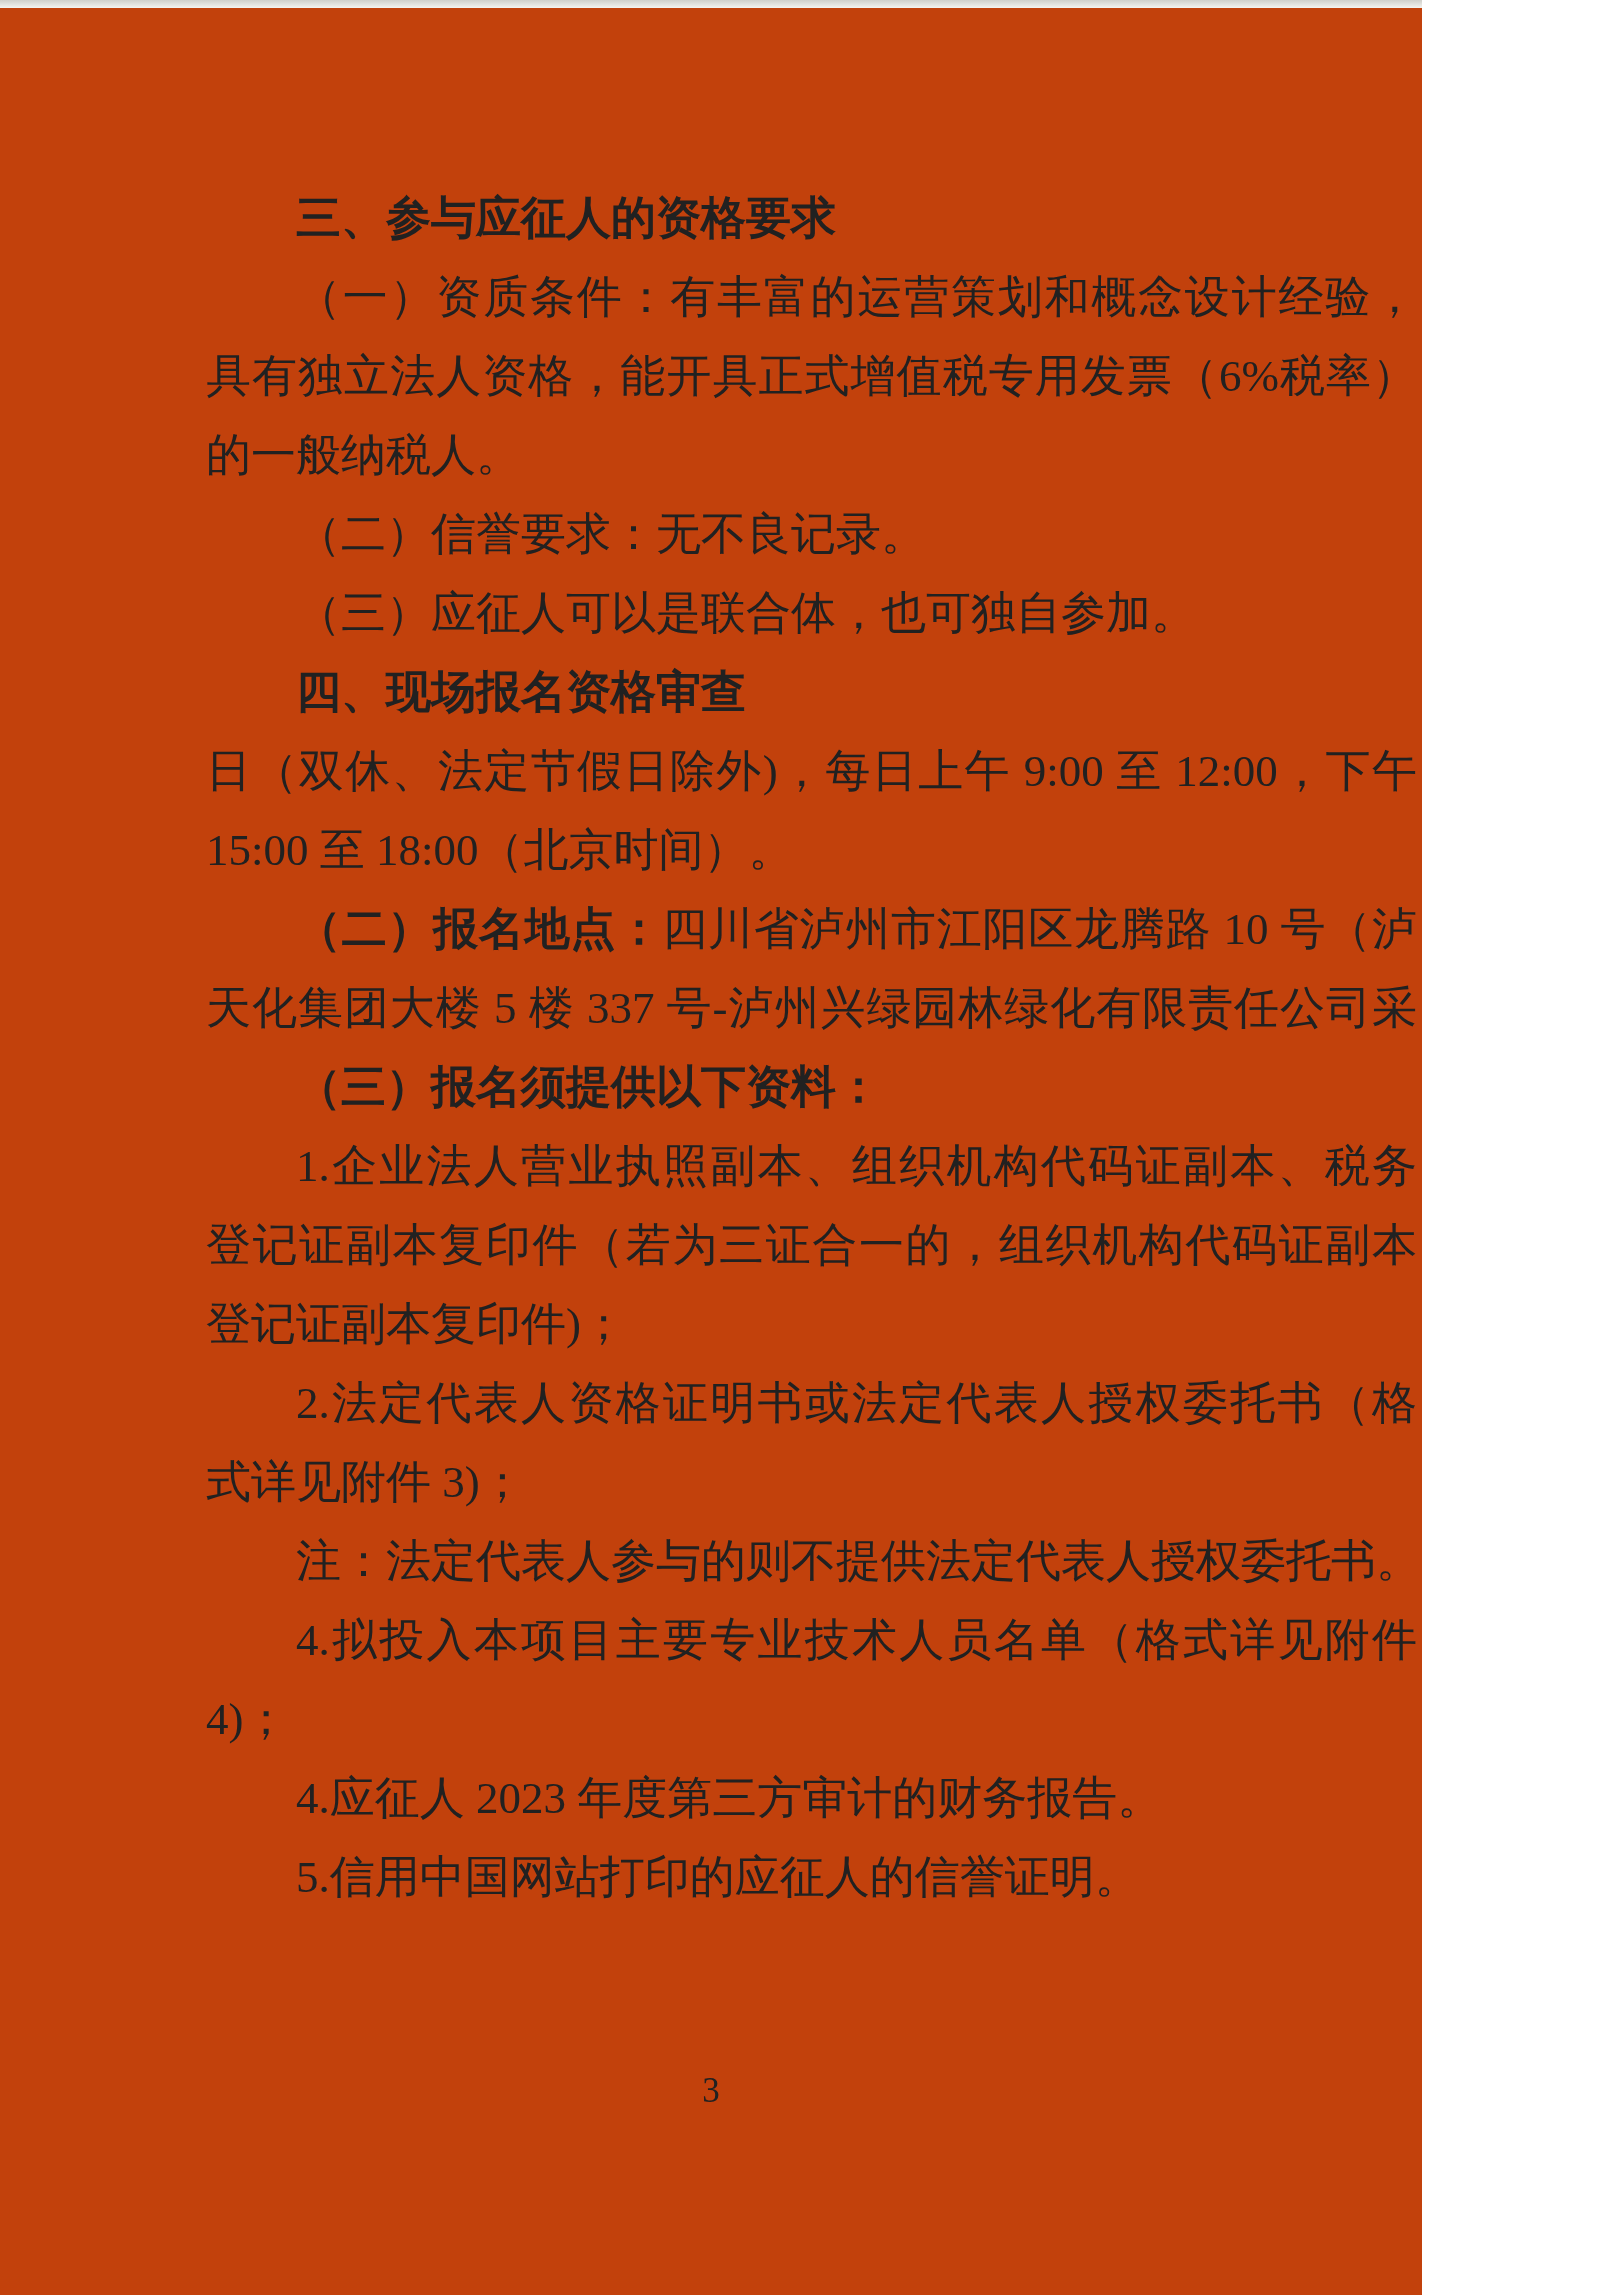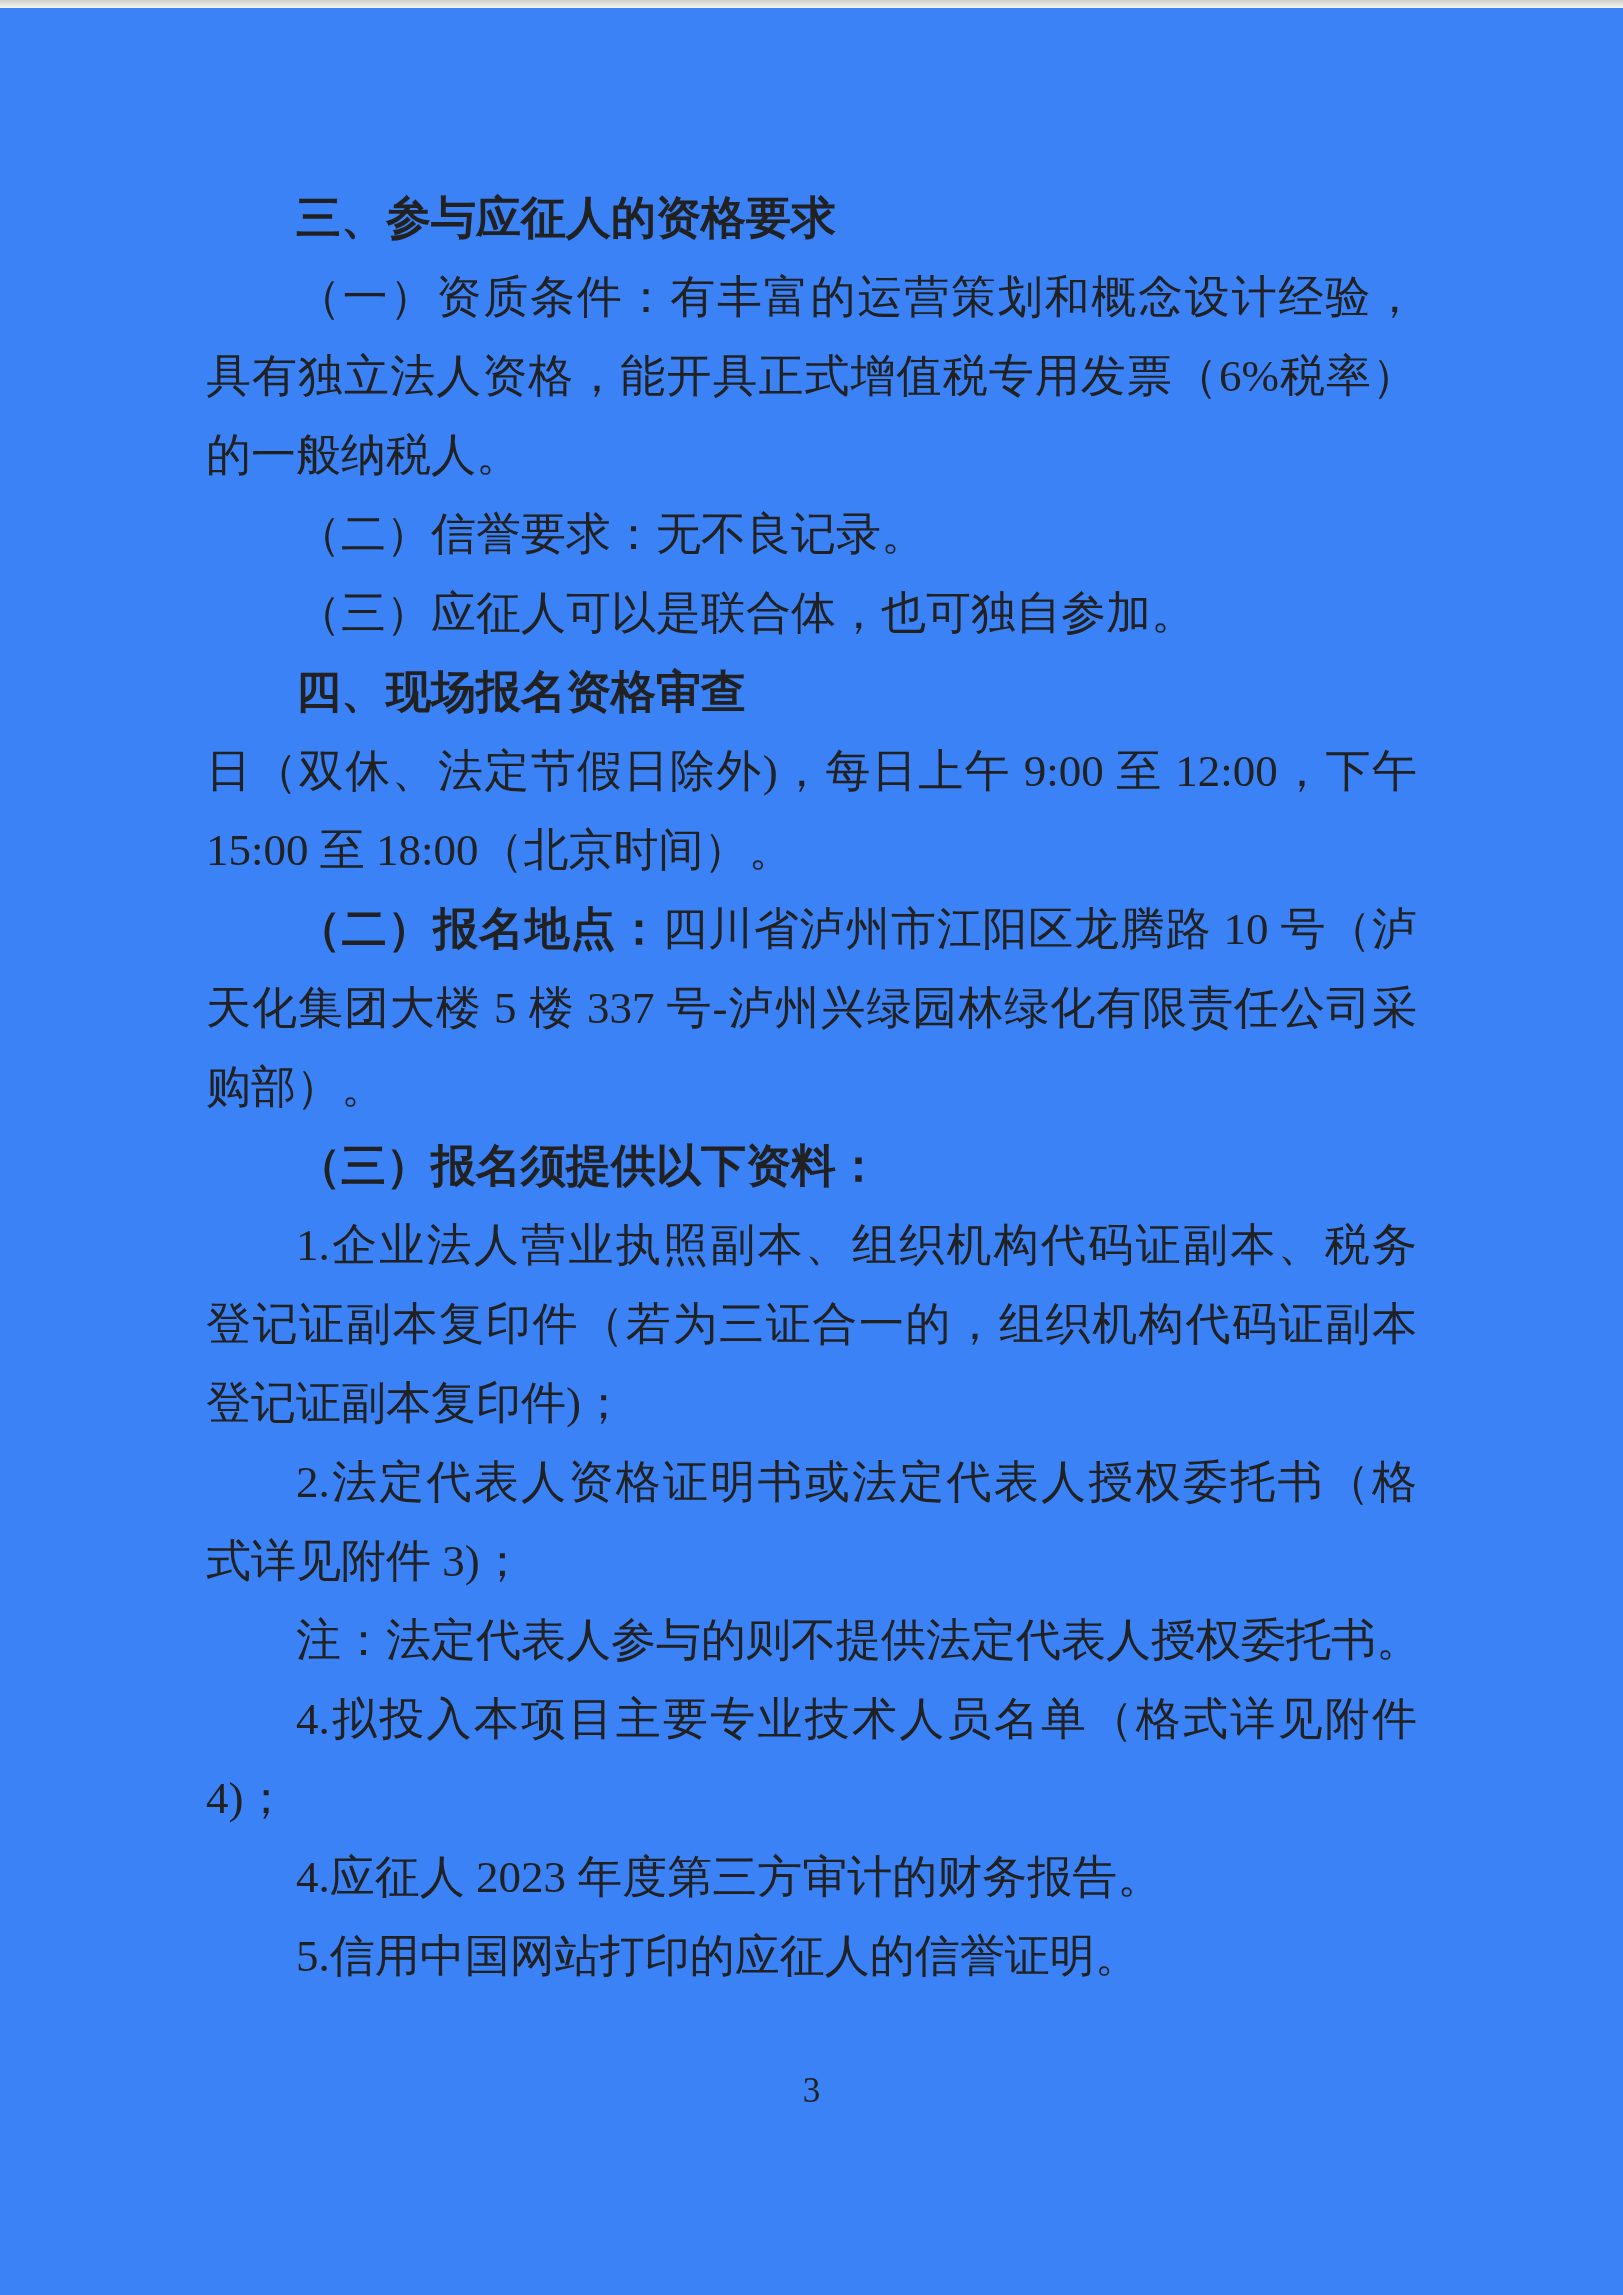--- a/index.html
+++ b/index.html
@@ -2,23 +2,23 @@
 <html lang="zh" style="font-size:10.5px"><head>
 <meta charset="utf-8">
 <style>
   html, body {
     margin: 0;
     padding: 0;
     background: #ffffff;
   }
   .page {
     position: relative;
-    width: 1623px;
+    width: 1422px;
     height: 2295px;
-    background: #3b82f6;
+    background: #c2410c;
     overflow: hidden;
     font-family: "Liberation Serif", serif;
     color: #212121;
   }
   .scan-edge-top {
     position: absolute;
     top: 0; left: 0; right: 0;
     height: 7.9px;
     background: linear-gradient(#cfcfca, #f4f4f0);
   }
@@ -65,21 +65,20 @@
       <div class="line indent fill">（一）资质条件：有丰富的运营策划和概念设计经验，</div>
       <div class="line fill">具有独立法人资格，能开具正式增值税专用发票（6%税率）</div>
       <div class="line">的一般纳税人。</div>
       <div class="line indent">（二）信誉要求：无不良记录。</div>
       <div class="line indent">（三）应征人可以是联合体，也可独自参加。</div>
       <div class="line indent bold">四、现场报名资格审查</div>
       <div class="line fill">日（双休、法定节假日除外)，每日上午 9:00 至 12:00，下午</div>
       <div class="line">15:00 至 18:00（北京时间）。</div>
       <div class="line indent fill"><span class="bold">（二）报名地点：</span>四川省泸州市江阳区龙腾路 10 号（泸</div>
       <div class="line fill">天化集团大楼 5 楼 337 号-泸州兴绿园林绿化有限责任公司采</div>
-      <div class="line">购部）。</div>
       <div class="line indent bold">（三）报名须提供以下资料：</div>
       <div class="line indent fill">1.企业法人营业执照副本、组织机构代码证副本、税务</div>
       <div class="line fill">登记证副本复印件（若为三证合一的，组织机构代码证副本</div>
       <div class="line">登记证副本复印件)；</div>
       <div class="line indent fill">2.法定代表人资格证明书或法定代表人授权委托书（格</div>
       <div class="line">式详见附件 3)；</div>
       <div class="line indent">注：法定代表人参与的则不提供法定代表人授权委托书。</div>
       <div class="line indent fill">4.拟投入本项目主要专业技术人员名单（格式详见附件</div>
       <div class="line">4)；</div>
       <div class="line indent">4.应征人 2023 年度第三方审计的财务报告。</div>

